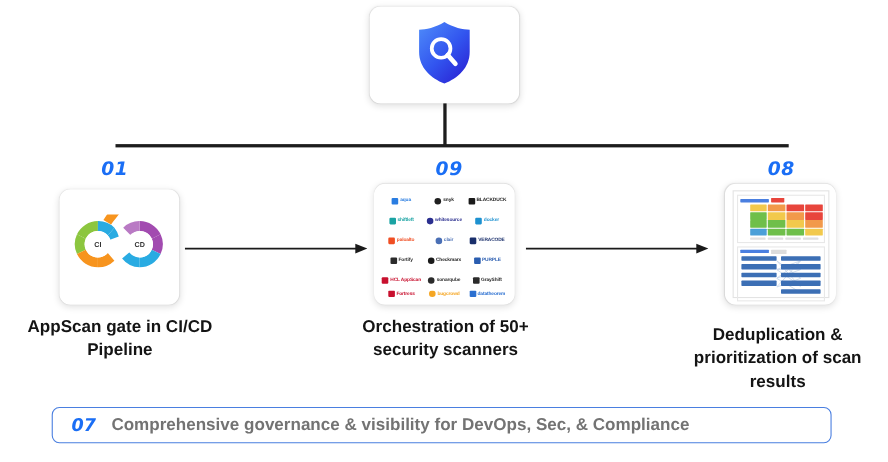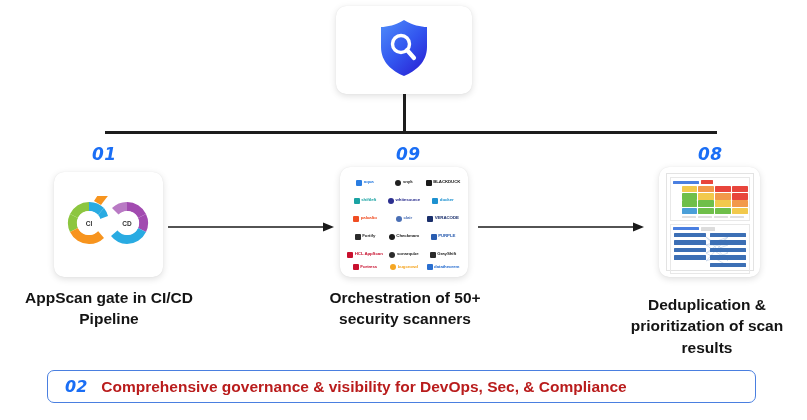--- a/index.html
+++ b/index.html
@@ -120,21 +120,21 @@
     font-style: italic;
     font-weight: bold;
     font-size: 16px;
     color: #1a6ef5;
     margin-right: 14px;
   }
   #banner-text {
     font-family: "Liberation Sans", sans-serif;
     font-weight: bold;
     font-size: 15.5px;
-    color: #b91c1c;
+    color: #737373;
     white-space: nowrap;
   }
 
   
   .logo-grid {
     width: 118px;
     height: 100px;
     display: grid;
     grid-template-columns: repeat(3, 1fr);
     grid-template-rows: repeat(5, 1fr);
@@ -458,15 +458,15 @@
     </div>
 
   </div>
 </div>
 
 <div class="caption" id="caption-1">AppScan gate in CI/CD Pipeline</div>
 <div class="caption" id="caption-2">Orchestration of 50+ security scanners</div>
 <div class="caption" id="caption-3">Deduplication &amp; prioritization of scan results</div>
 
 <div id="bottom-banner">
-  <span id="banner-number">02</span>
+  <span id="banner-number">07</span>
   <span id="banner-text">Comprehensive governance &amp; visibility for DevOps, Sec, &amp; Compliance</span>
 </div>
 
 </body></html>

